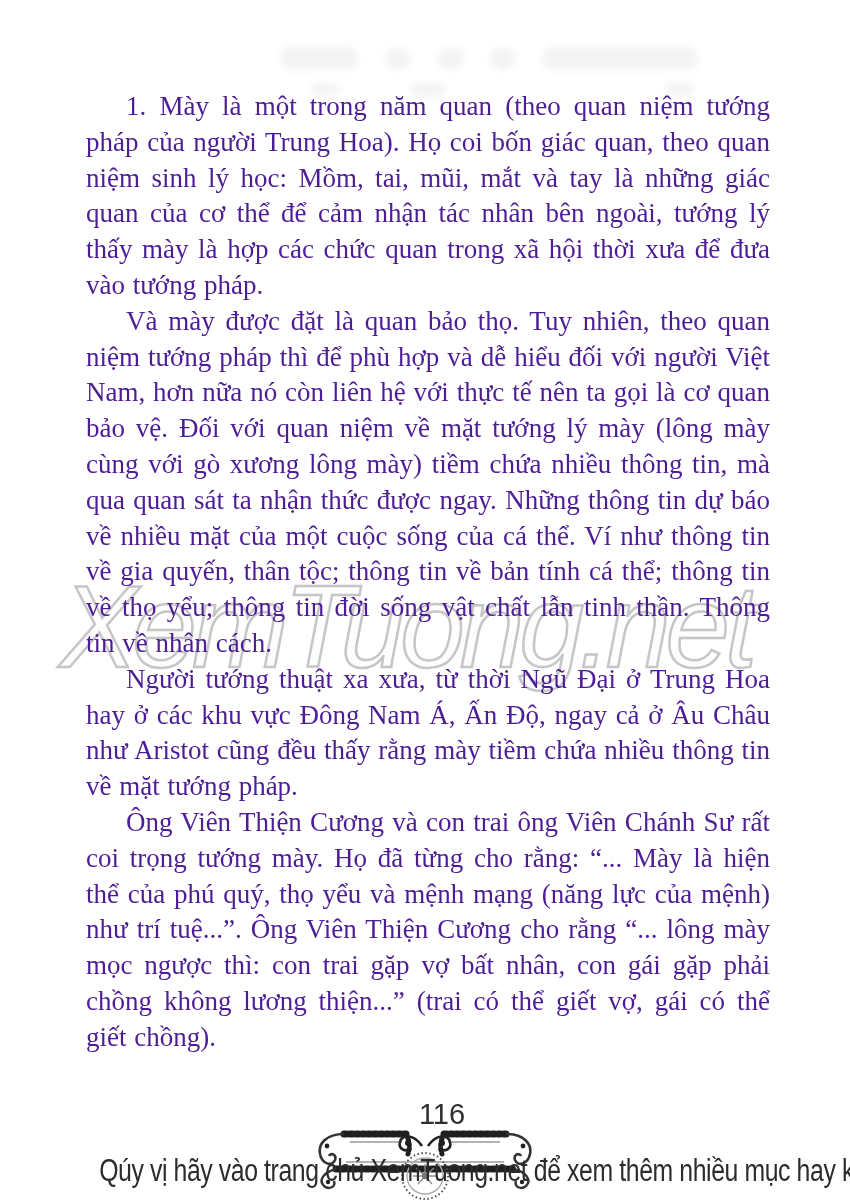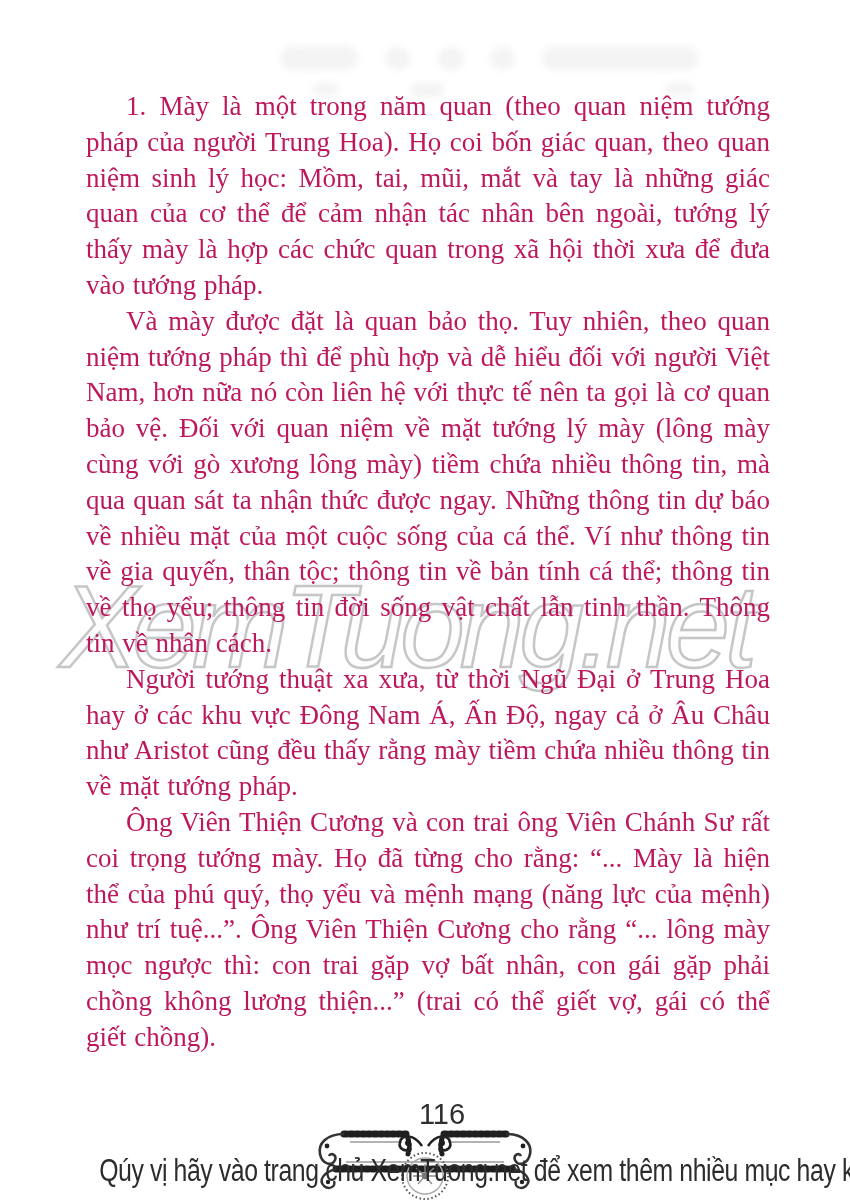--- a/index.html
+++ b/index.html
@@ -40,21 +40,21 @@
 
   .body-text {
     position: absolute;
     top: 89px;
     left: 86px;
     width: 684px;
     z-index: 2;
     font-size: 27px;
     line-height: 35.8px;
     text-align: justify;
-    color: #be185d;
+    color: #4c1d95;
     word-spacing: 1px;
   }
   .body-text p { margin: 0; text-indent: 40px; }
 
   .page-number {
     position: absolute;
     top: 1098px;
     left: 0;
     width: 100%;
     text-align: center;

